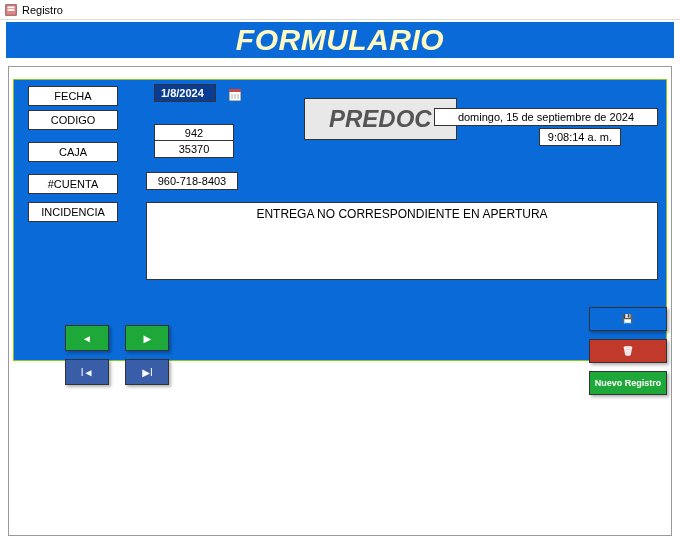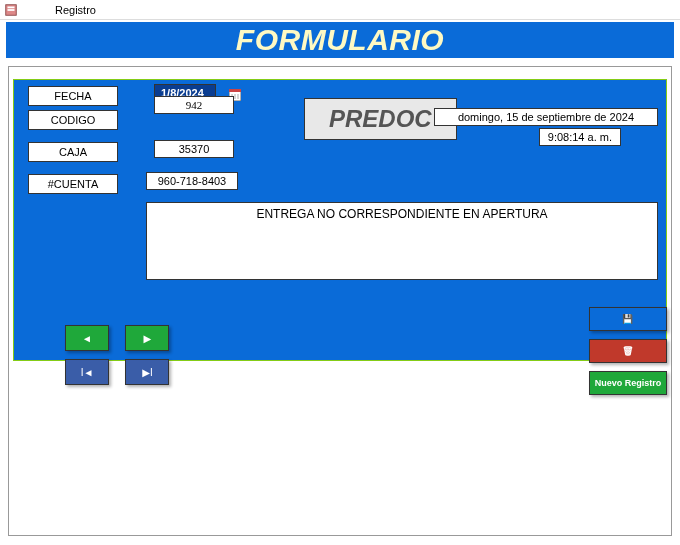--- a/index.html
+++ b/index.html
@@ -1,17 +1,17 @@
 <!DOCTYPE html>
 <html><head>
   <meta charset="utf-8">
   <style>
     * { box-sizing: border-box; margin: 0; padding: 0; font-family: 'Segoe UI', Tahoma, sans-serif; }
     body { width: 680px; height: 545px; background: #fff; overflow: hidden; }
-    .window-titlebar { height: 20px; background: #fff; border-bottom: 1px solid #ddd; display: flex; align-items: center; padding-left: 4px; font-size: 11px; gap: 33px; }
+    .window-titlebar { height: 20px; background: #fff; border-bottom: 1px solid #ddd; display: flex; align-items: center; padding-left: 4px; font-size: 11px; }
     .window-titlebar .icon { width: 14px; height: 14px; margin-right: 4px; display: inline-flex; }
     .header-bar { background: #0a6bd8; height: 36px; display: flex; align-items: center; justify-content: center; margin: 2px 6px 0 6px; }
     .header-bar span { color: #fef9c3; font-size: 30px; font-weight: 700; font-style: italic; letter-spacing: 0.5px; }
     .content-wrapper { border: 1px solid #999; margin: 8px 8px 0 8px; padding: 4px; height: 470px; position: relative; }
     .blue-panel { background: #0a6bd8; height: 282px; border: 1px solid #84cc16; position: relative; margin-top: 8px; }
     .label-badge { position: absolute; background: #fff; border: 1px solid #333; padding: 3px 8px; font-size: 11px; text-align: center; width: 90px; }
     .input-field { position: absolute; background: #fff; border: 1px solid #333; padding: 2px 6px; font-size: 11px; text-align: center; width: 80px; }
     .predoc-box { position: absolute; background: #e8e8e8; border: 1px solid #333; font-style: italic; font-weight: 700; font-size: 24px; color: #555; padding: 6px 24px; left: 290px; top: 18px; }
     .date-display { position: absolute; background: #fff; border: 1px solid #333; font-size: 11px; padding: 2px 23px; right: 8px; top: 28px; }
     .time-display { position: absolute; background: #fff; border: 1px solid #333; font-size: 11px; padding: 2px 8px; right: 45px; top: 48px; }
@@ -47,32 +47,33 @@
   <span>FORMULARIO</span>
 </div>
 
 <div class="content-wrapper">
   <div class="blue-panel">
 
     <div class="label-badge" style="left:14px; top:6px;">FECHA</div>
     <div class="label-badge" style="left:14px; top:30px;">CODIGO</div>
     <div class="label-badge" style="left:14px; top:62px;">CAJA</div>
     <div class="label-badge" style="left:14px; top:94px;">#CUENTA</div>
+    <div class="label-badge" style="left:14px; top:122px;">INCIDENCIA</div>
 
     <div class="input-field fecha-highlight" style="left:140px; top:4px; width:62px; text-align:left; font-weight:700;">1/8/2024</div>
     <span class="cal-icon">
       <svg viewBox="0 0 12 12">
           <rect width="12" height="12" fill="#fff" stroke="#666"></rect>
           <rect width="12" height="3" fill="#c44"></rect>
           <line x1="3" y1="5" x2="3" y2="10" stroke="#aaa"></line>
           <line x1="6" y1="5" x2="6" y2="10" stroke="#aaa"></line>
           <line x1="9" y1="5" x2="9" y2="10" stroke="#aaa"></line>
         </svg>
     </span>
-    <div class="input-field" style="left:140px; top:16px;font-family:Liberation Serif, serif;">942</div>
+    <div class="input-field" style="left:140px; top:44px;">942</div>
     <div class="input-field" style="left:140px; top:60px;">35370</div>
     <div class="input-field" style="left:132px; top:92px; width:92px;">960-718-8403</div>
 
     <div class="predoc-box">PREDOC</div>
     <div class="date-display">domingo, 15 de septiembre de 2024</div>
     <div class="time-display">9:08:14 a. m.</div>
 
     <div class="incidencia-box">ENTREGA NO CORRESPONDIENTE EN APERTURA</div>
   </div>
 

